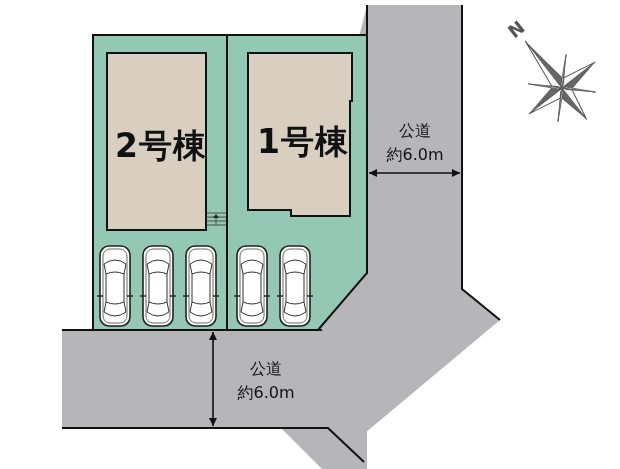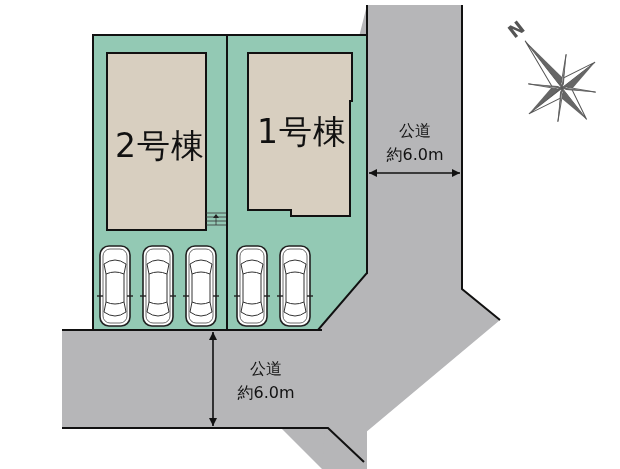--- a/index.html
+++ b/index.html
@@ -1,19 +1,19 @@
 <!DOCTYPE html>
 <html><head>
   <meta charset="utf-8">
   <style>
     html, body { margin: 0; padding: 0; background: #ffffff; }
     body { width: 620px; height: 469px; position: relative; overflow: hidden; font-family: "DejaVu Sans", sans-serif; }
     #plan { position: absolute; left: 0; top: 0; width: 620px; height: 469px; }
     .lbl { position: absolute; color: #111; white-space: nowrap; }
-    .bld-lbl { font-size: 33px; font-weight: normal; letter-spacing: 1px; }
+    .bld-lbl { font-size: 33px; font-weight: bold; letter-spacing: 1px; }
     .road-lbl { font-size: 16px; line-height: 24px; text-align: center; }
   </style>
 </head>
 <body>
 
 <svg id="plan" viewBox="0 0 620 469" xmlns="http://www.w3.org/2000/svg">
   <defs>
     <g id="car">
       <rect x="0" y="0" width="30" height="80" rx="9" ry="9" fill="#ffffff" stroke="#222" stroke-width="1.6"></rect>
       <rect x="3" y="3" width="24" height="74" rx="7" ry="7" fill="none" stroke="#444" stroke-width="0.8"></rect>
@@ -99,21 +99,21 @@
     <polygon points="-24,24 -2,4 0,0" fill="#fff" stroke="#555" stroke-width="0.8"></polygon>
     <polygon points="24,24 4,2 0,0" fill="#fff" stroke="#555" stroke-width="0.8"></polygon>
     <polygon points="24,24 2,4 0,0" fill="#666"></polygon>
     <polygon points="-24,-24 -4,-2 0,0" fill="#fff" stroke="#555" stroke-width="0.8"></polygon>
     <polygon points="-24,-24 -2,-4 0,0" fill="#666"></polygon>
     <text x="0" y="-68" text-anchor="middle" font-family="DejaVu Sans, sans-serif" font-size="18" font-weight="bold" fill="#555">N</text>
   </g>
 </svg>
 
 <div class="lbl bld-lbl" style="left:115px; top:124px;">2号棟</div>
-<div class="lbl bld-lbl" style="left:257px; top:110px;">1号棟</div>
+<div class="lbl bld-lbl" style="left:257px; top:120px;">1号棟</div>
 
 <div class="lbl road-lbl" style="left:369px; top:119px; width:92px;">
   <div>公道</div>
   <div>約6.0m</div>
 </div>
 <div class="lbl road-lbl" style="left:218px; top:357px; width:96px;">
   <div>公道</div>
   <div>約6.0m</div>
 </div>
 

